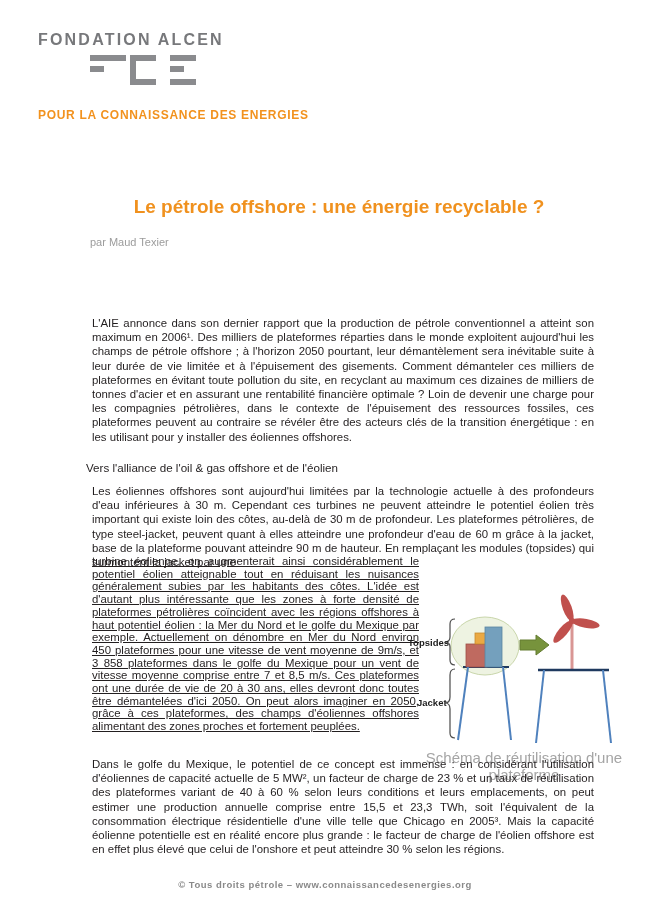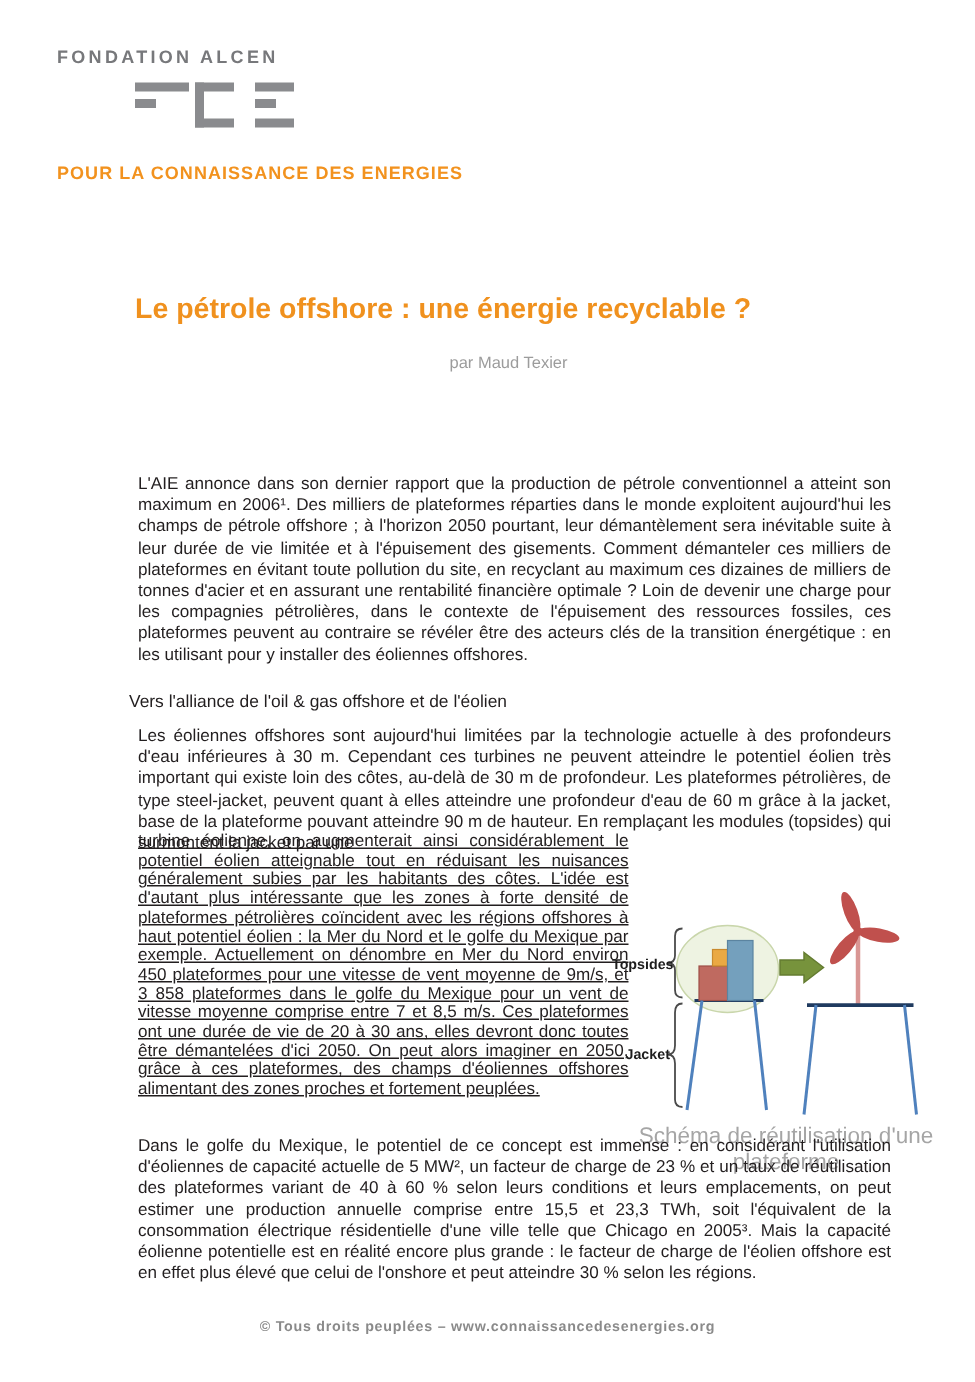--- a/index.html
+++ b/index.html
@@ -11,39 +11,39 @@
     width: 650px;
     height: 921px;
     margin: 0 auto;
     background: #ffffff;
     overflow: hidden;
   }
 
   
   .foundation {
     position: absolute; left: 38px; top: 31px;
-    font-size: 12px; font-weight: bold; letter-spacing: 2.2px;
+    font-size: 16px; font-weight: bold; letter-spacing: 2.2px;
     color: #77787b;
   }
   .fce-logo { position: absolute; left: 88px; top: 53px; }
   .tagline {
     position: absolute; left: 38px; top: 108px;
     font-size: 12px; font-weight: bold; letter-spacing: 0.7px;
     color: #f2921e;
   }
 
   
   .title {
     position: absolute; left: 90px; top: 196px; width: 498px;
-    text-align: left;
+    text-align: center;
     font-size: 19px; font-weight: bold; color: #f0911e;
   }
   .byline {
     position: absolute; left: 90px; top: 236px; width: 498px;
-    text-align: center;
+    text-align: left;
     font-size: 11px; color: #9c9c9c;
   }
 
   
   .body-text {
     position: absolute; left: 92px; width: 502px;
     font-size: 11.4px; line-height: 14.2px;
     text-align: justify; color: #221e1f;
   }
   .intro      { top: 316px; }
@@ -138,15 +138,15 @@
         <line x1="135" y1="78" x2="206" y2="78" stroke="#1f3a5f" stroke-width="2.5"></line>
         <line x1="141" y1="78" x2="133" y2="151" stroke="#4f81bd" stroke-width="2"></line>
         <line x1="200" y1="78" x2="208" y2="151" stroke="#4f81bd" stroke-width="2"></line>
       </g>
     </svg>
     <figcaption>Schéma de réutilisation d'une plateforme</figcaption>
   </figure>
 
   <p class="body-text para-gulf">Dans le golfe du Mexique, le potentiel de ce concept est immense : en considérant l'utilisation d'éoliennes de capacité actuelle de 5 MW², un facteur de charge de 23 %  et un taux de réutilisation des plateformes variant de 40 à 60 % selon leurs conditions et leurs emplacements, on peut estimer une production annuelle comprise entre 15,5 et 23,3 TWh, soit l'équivalent de la consommation électrique résidentielle d'une ville telle que Chicago en 2005³. Mais la capacité éolienne potentielle est en réalité encore plus grande : le facteur de charge de l'éolien offshore est en effet plus élevé que celui de l'onshore et peut atteindre 30 % selon les régions.</p>
 
-  <footer class="footer">© Tous droits peuplées – www.connaissancedesenergies.org</footer>
+  <footer class="footer">© Tous droits pétrole – www.connaissancedesenergies.org</footer>
 
 </div>
 
 </body></html>

